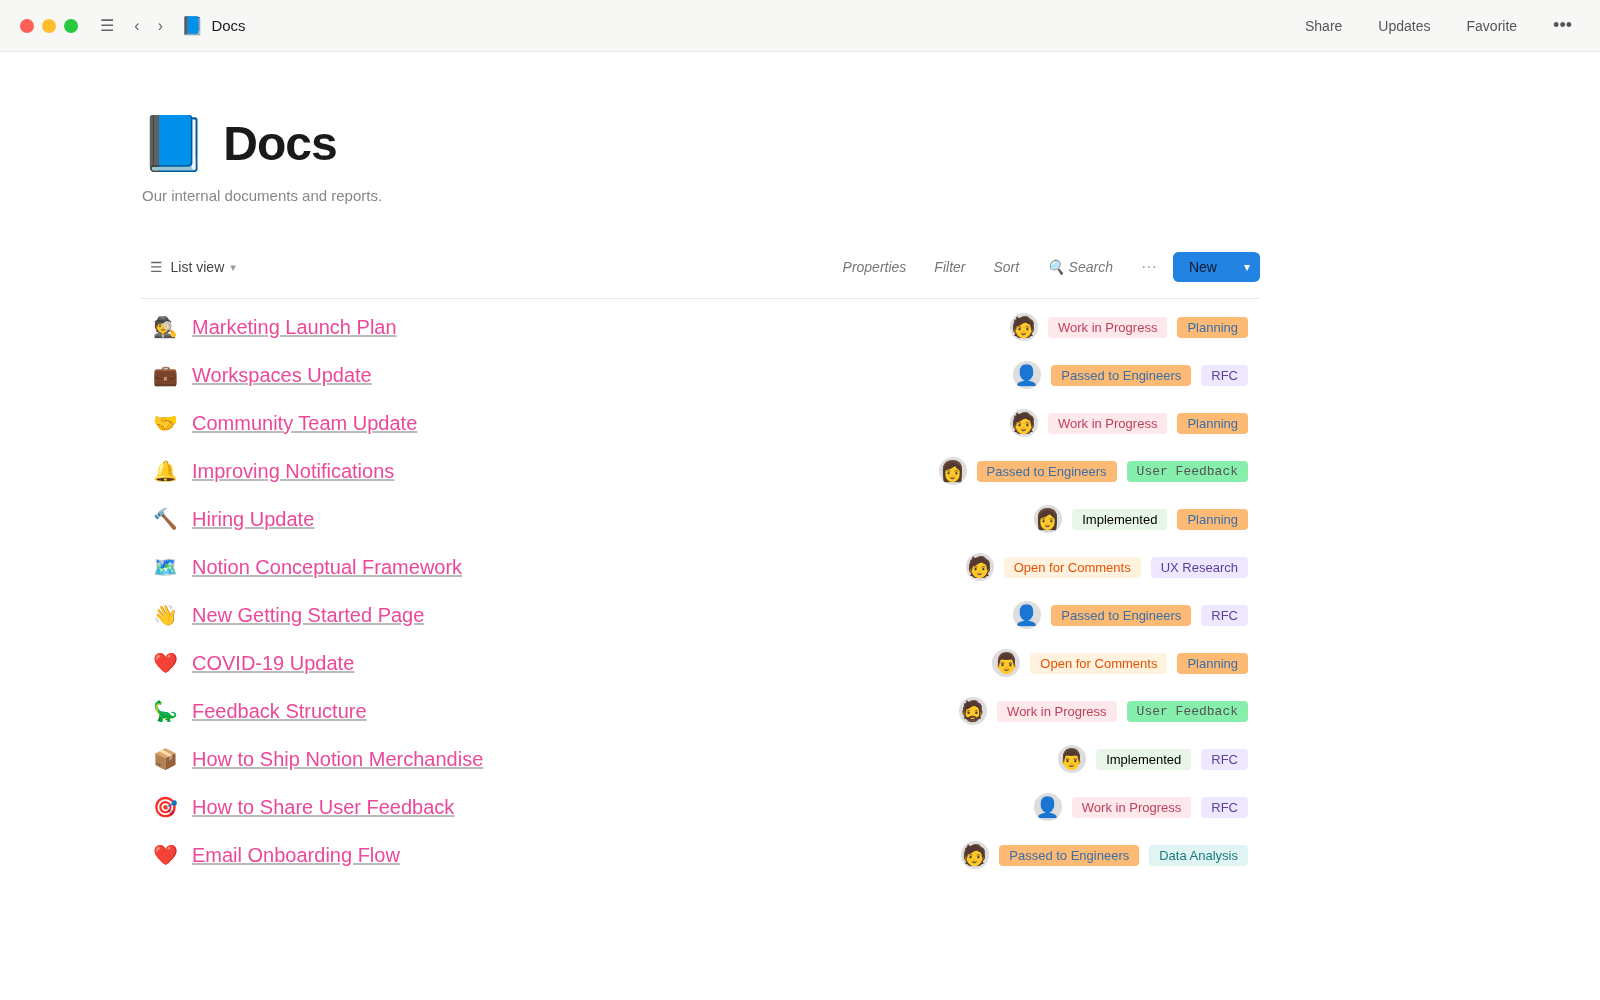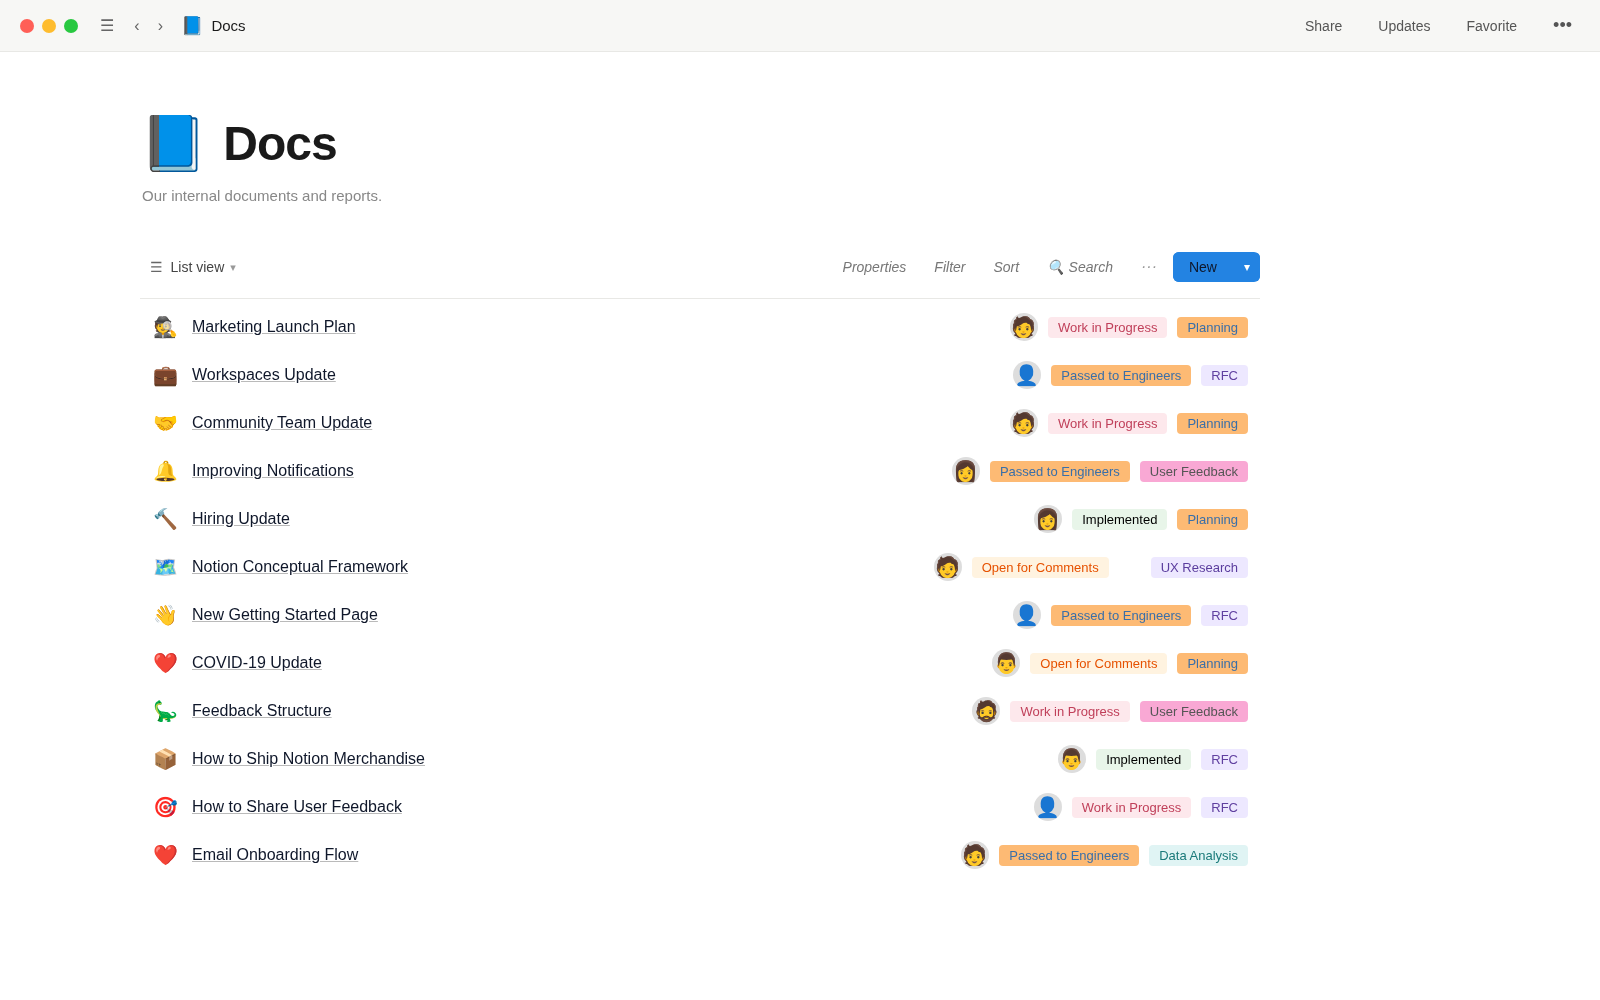--- a/index.html
+++ b/index.html
@@ -218,22 +218,22 @@
       cursor: pointer;
       min-height: 46px;
     }
     .item-emoji {
       font-size: 20px;
       margin-right: 12px;
       min-width: 28px;
       text-align: center;
     }
     .item-title {
-      font-size: 16px;
-      color: #0f172a;
+      font-size: 20px;
+      color: #ec4899;
       text-decoration: underline;
       text-decoration-color: rgba(26,26,26,0.3);
       font-weight: 400;
       flex: 1;
     }
     .item-meta {
       display: flex;
       align-items: center;
       gap: 10px;
       margin-left: auto;
@@ -254,22 +254,22 @@
       border-radius: 4px;
       font-size: 13px;
       font-weight: 500;
       white-space: nowrap;
     }
     .badge-pink { background: #fde8ec; color: #c0405a; }
     .badge-blue { background: #fdba74; color: #3a6fa8; }
     .badge-purple { background: #ede8ff; color: #6040a0; }
     .badge-green { background: #e8f5e9; color: #000000; }
     .badge-orange { background: #fff3e0; color: #e65100; }
-    .badge-gray { background: #f9a8d4; color: #555; }
-    .badge-lavender { background: #ede8ff; color: #5b3d9e; margin-left: 32px; }
+    .badge-gray { background: #86efac; color: #555; font-family: Liberation Mono, monospace; }
+    .badge-lavender { background: #ede8ff; color: #5b3d9e; }
     .badge-teal { background: #e0f4f4; color: #1a7a7a; }
   </style>
 </head>
 <body>
 
 <div class="titlebar">
   <div class="traffic-lights">
     <div class="traffic-light tl-red"></div>
     <div class="traffic-light tl-yellow"></div>
     <div class="traffic-light tl-green"></div>

